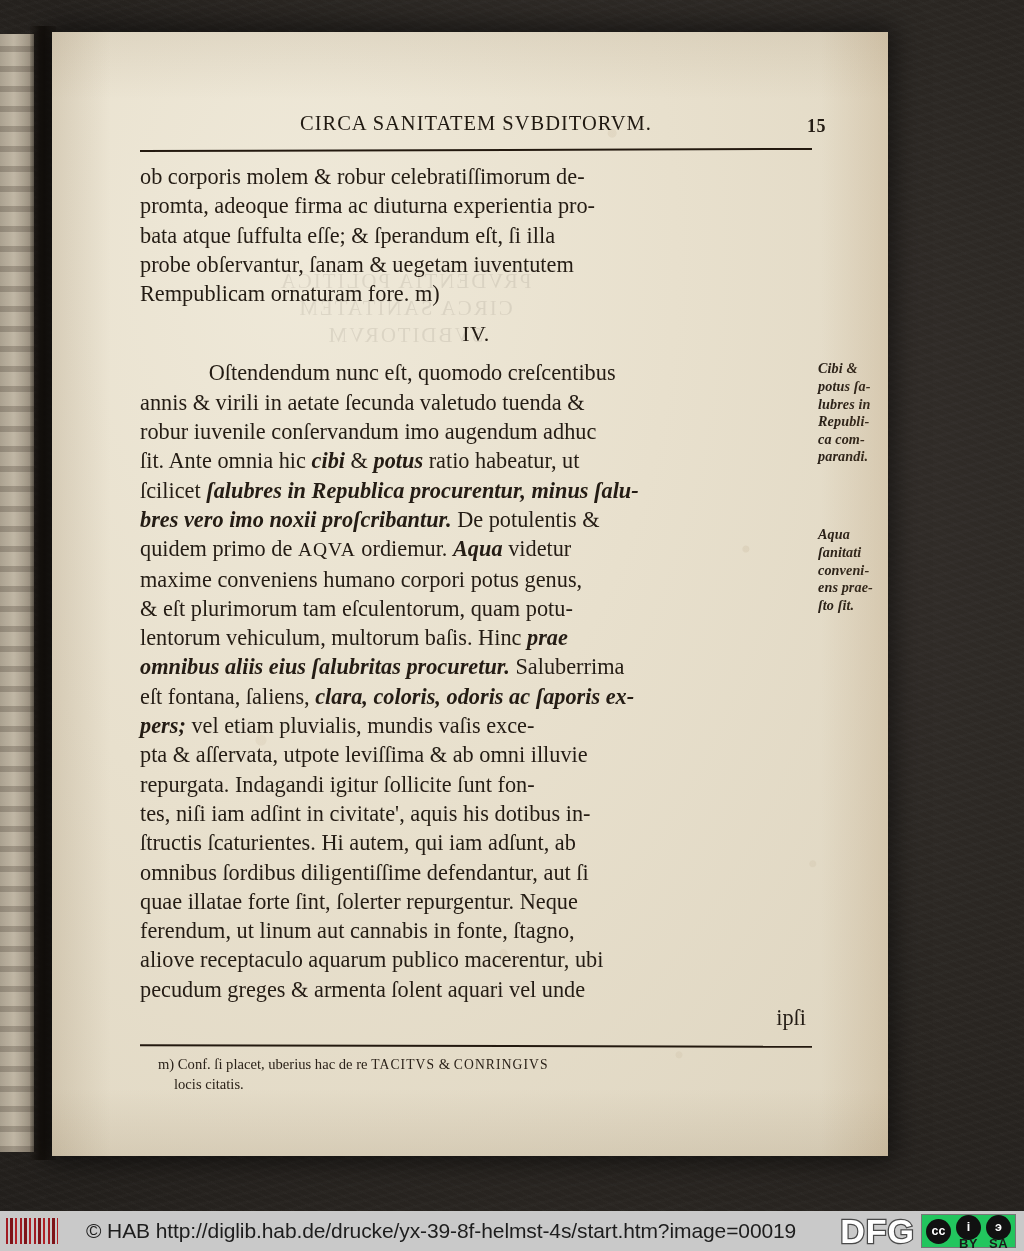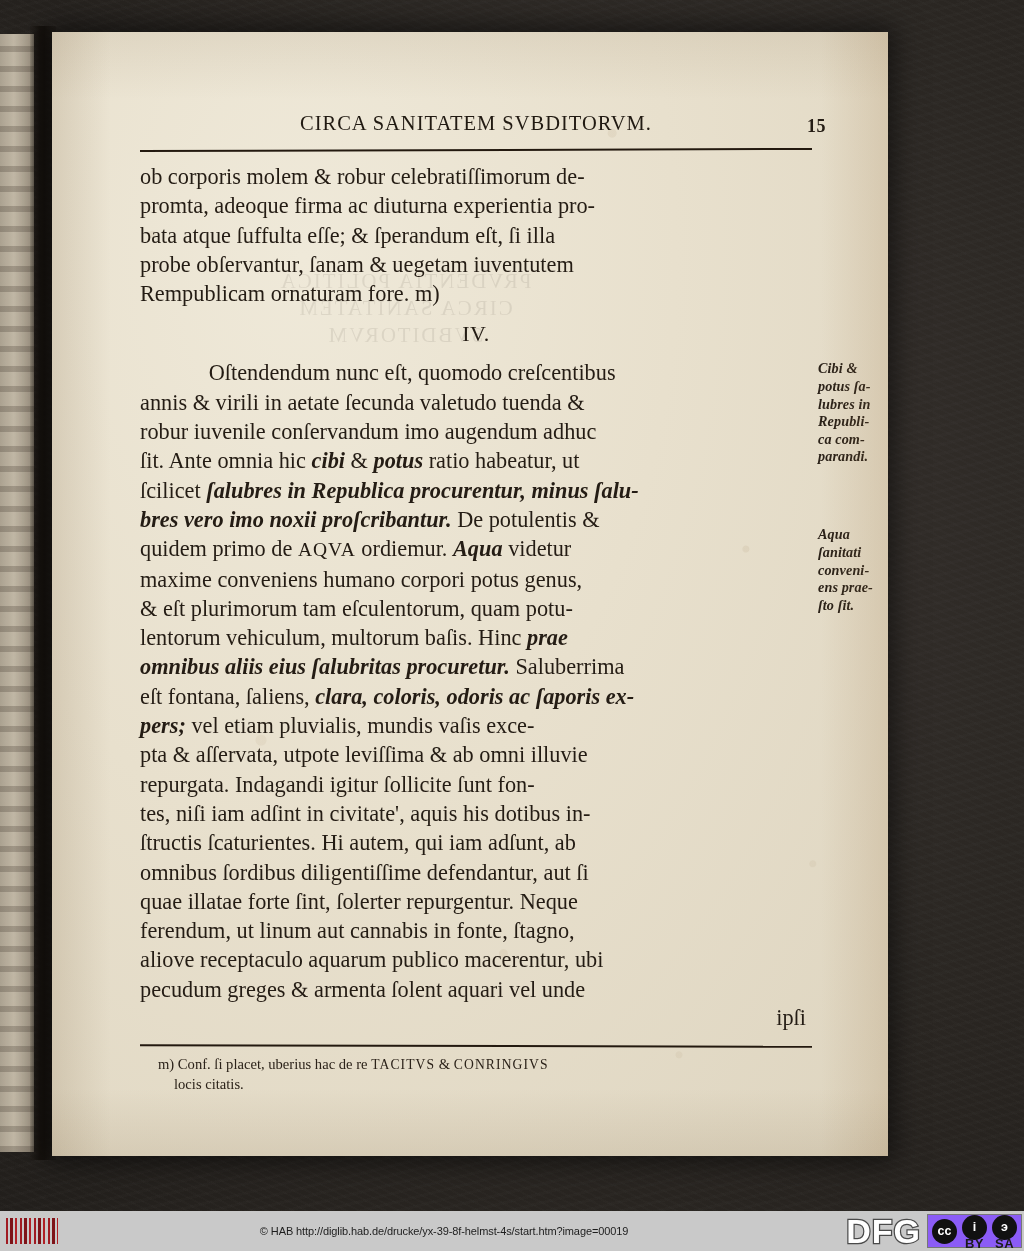--- a/index.html
+++ b/index.html
@@ -239,47 +239,47 @@
     flex: 0 0 auto;
     background-image: repeating-linear-gradient(90deg,
         #a01b22 0 2px, transparent 2px 4px,
         #7e1419 4px 7px, transparent 7px 9px,
         #b02026 9px 11px, transparent 11px 14px);
   }
   .wm-text {
     flex: 1 1 auto;
     text-align: center;
     font-family: "Liberation Sans", sans-serif;
-    font-size: 11px;
+    font-size: 21px;
     color: #1d1d1d;
     letter-spacing: -0.1px;
     white-space: nowrap;
     padding-right: 14px;
   }
   .logos {
     flex: 0 0 auto;
     display:flex;
     align-items:center;
-    margin-right: 2px;
+    margin-right: 8px;
   }
   .dfg {
     font-family: "Liberation Sans", sans-serif;
     font-weight: bold;
     font-size: 34px;
     letter-spacing: 1px;
     color: #ffffff;
     -webkit-text-stroke: 2.5px #4a4a4a;
     paint-order: stroke fill;
     line-height: 1;
     padding: 0 6px 0 2px;
   }
   .cc-badge {
     display: flex;
     align-items: center;
-    background: #8b5cf6;
+    background: #22c55e;
     border: 1px solid #777;
     height: 32px;
     padding: 0 4px;
     gap: 5px;
   }
   .cc-circle {
     width: 25px; height: 25px;
     border-radius: 50%;
     background: #111;
     color: #fff;

